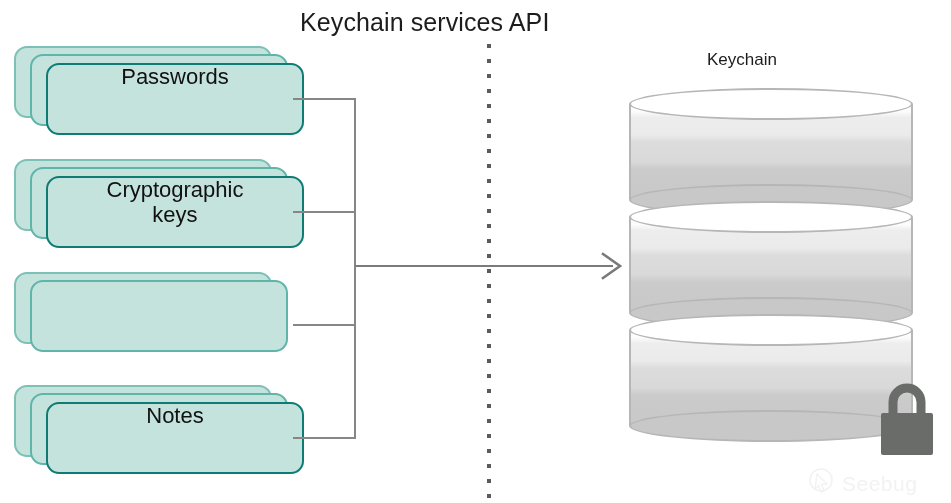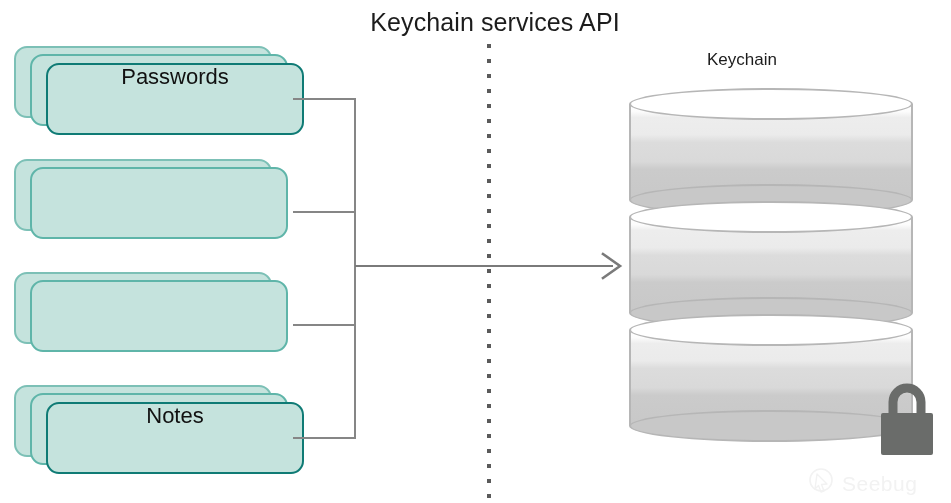--- a/index.html
+++ b/index.html
@@ -16,21 +16,20 @@
     overflow: hidden;
     font-family: "Liberation Sans", sans-serif;
   }
 
   
   .api-title {
     position: absolute;
     left: 300px;
     top: 8px;
     width: 390px;
-    text-align: center;
     font-size: 25px;
     color: #1c1c1c;
     letter-spacing: 0.1px;
     white-space: nowrap;
   }
   .keychain-title {
     position: absolute;
     left: 642px;
     top: 50px;
     width: 200px;
@@ -211,20 +210,23 @@
     <div class="card-layer back2"></div>
     <div class="card-layer back1"></div>
     <div class="card-layer front">
       <div class="card-label">Passwords</div>
     </div>
   </div>
 
   <div class="card-group" style="top:159px;">
     <div class="card-layer back2"></div>
     <div class="card-layer back1"></div>
+    <div class="card-layer front">
+      <div class="card-label">Cryptographic<br>keys</div>
+    </div>
   </div>
 
   <div class="card-group" style="top:272px;">
     <div class="card-layer back2"></div>
     <div class="card-layer back1"></div>
   </div>
 
   <div class="card-group" style="top:385px;text-decoration:underline;">
     <div class="card-layer back2"></div>
     <div class="card-layer back1"></div>

